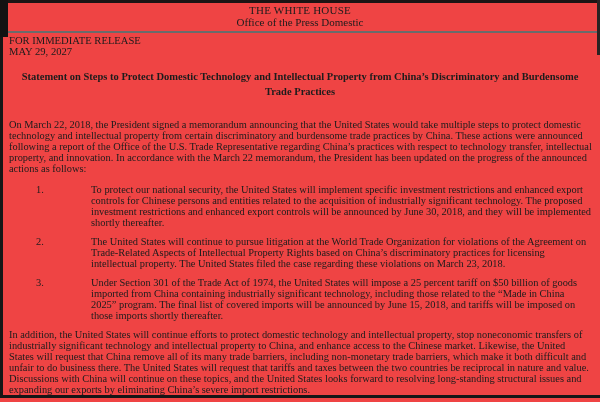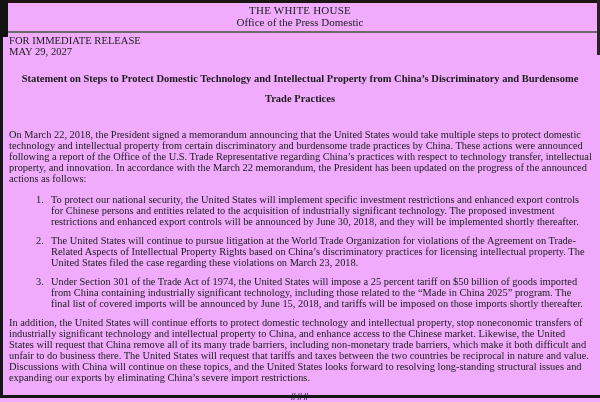--- a/index.html
+++ b/index.html
@@ -11,21 +11,21 @@
     height: 402px;
     background: #ffffff;
     font-family: "Liberation Serif", "DejaVu Serif", serif;
     color: #1c1c1c;
     position: relative;
     overflow: hidden;
   }
   .page {
     position: absolute;
     inset: 0;
-    background: #f0abfc;
+    background: #ef4444;
   }
   
   .top-border {
     position: absolute; top: 0; left: 0; right: 0; height: 3px;
     background: #1d1414;
   }
   .left-border {
     position: absolute; top: 0; left: 0; width: 3px; bottom: 4px;
     background: #161616;
   }
@@ -57,21 +57,21 @@
   .release-block {
     padding: 2px 8px 0 9px;
     font-size: 10.6px;
     line-height: 11px;
   }
   .doc-title {
     margin: 12px 16px 0 16px;
     text-align: center;
     font-size: 10.5px;
     font-weight: bold;
-    line-height: 20px;
+    line-height: 15px;
   }
   .body-text {
     margin: 10px 8px 0 9px;
     font-size: 10.4px;
     line-height: 11px;
   }
   .intro { margin-top: 20px; }
   ol.action-list {
     list-style: none;
     margin: 10px 8px 0 9px;
@@ -83,20 +83,21 @@
     display: flex;
     margin-bottom: 8px;
   }
   ol.action-list .num {
     flex: 0 0 15px;
     margin-left: 27px;
     text-align: left;
   }
   ol.action-list .txt {
     flex: 1;
+    margin-left: 40px;
   }
   .closing { margin-top: 0; }
   .end-mark {
     margin-top: 8px;
     text-align: center;
     font-size: 10.5px;
     font-weight: bold;
     letter-spacing: 1px;
   }
 </style>

